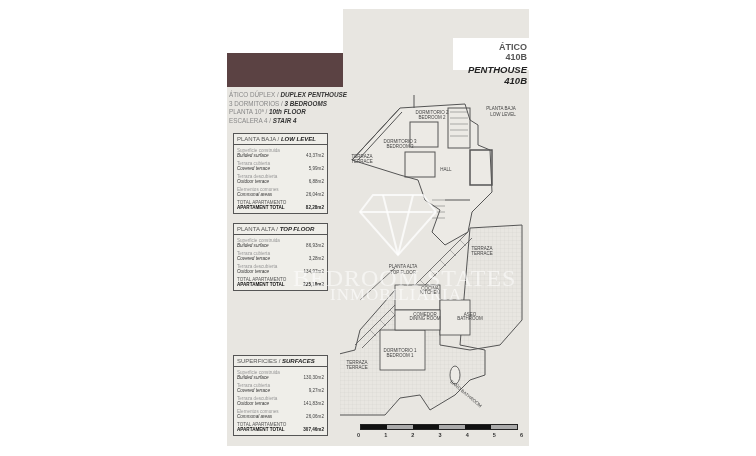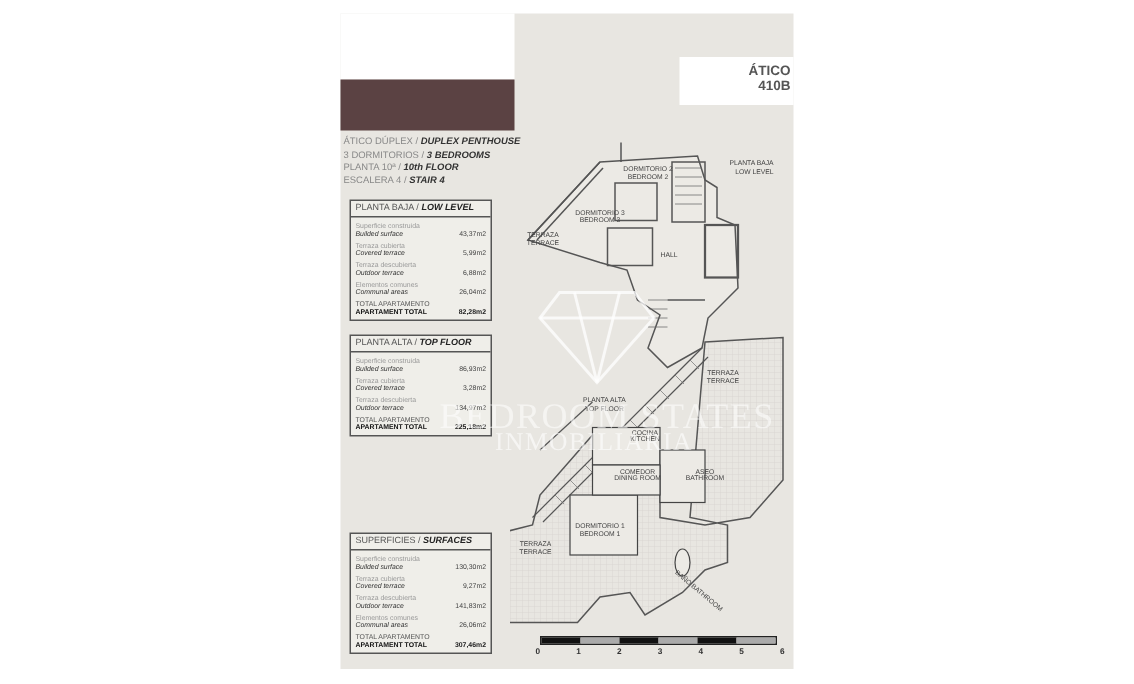--- a/index.html
+++ b/index.html
@@ -34,20 +34,21 @@
   .watermark2 { position:absolute; left:330px; top:285px; font-family:Liberation Serif, serif; font-size:17px; color:rgba(255,255,255,0.6); letter-spacing:1px; }
 </style>
 </head>
 <body>
 
 <div class="sheet"></div>
 <div class="white-left"></div>
 
 <div class="title-box">
   <div class="l1">ÁTICO 410B</div>
+  <div class="l2">PENTHOUSE 410B</div>
 </div>
 
 <div class="maroon"></div>
 
 <div class="intro">
   <div><span>ÁTICO DÚPLEX / </span><b>DUPLEX PENTHOUSE</b></div>
   <div><span>3 DORMITORIOS / </span><b>3 BEDROOMS</b></div>
   <div><span>PLANTA 10ª / </span><b>10th FLOOR</b></div>
   <div><span>ESCALERA 4 / </span><b>STAIR 4</b></div>
 </div>

